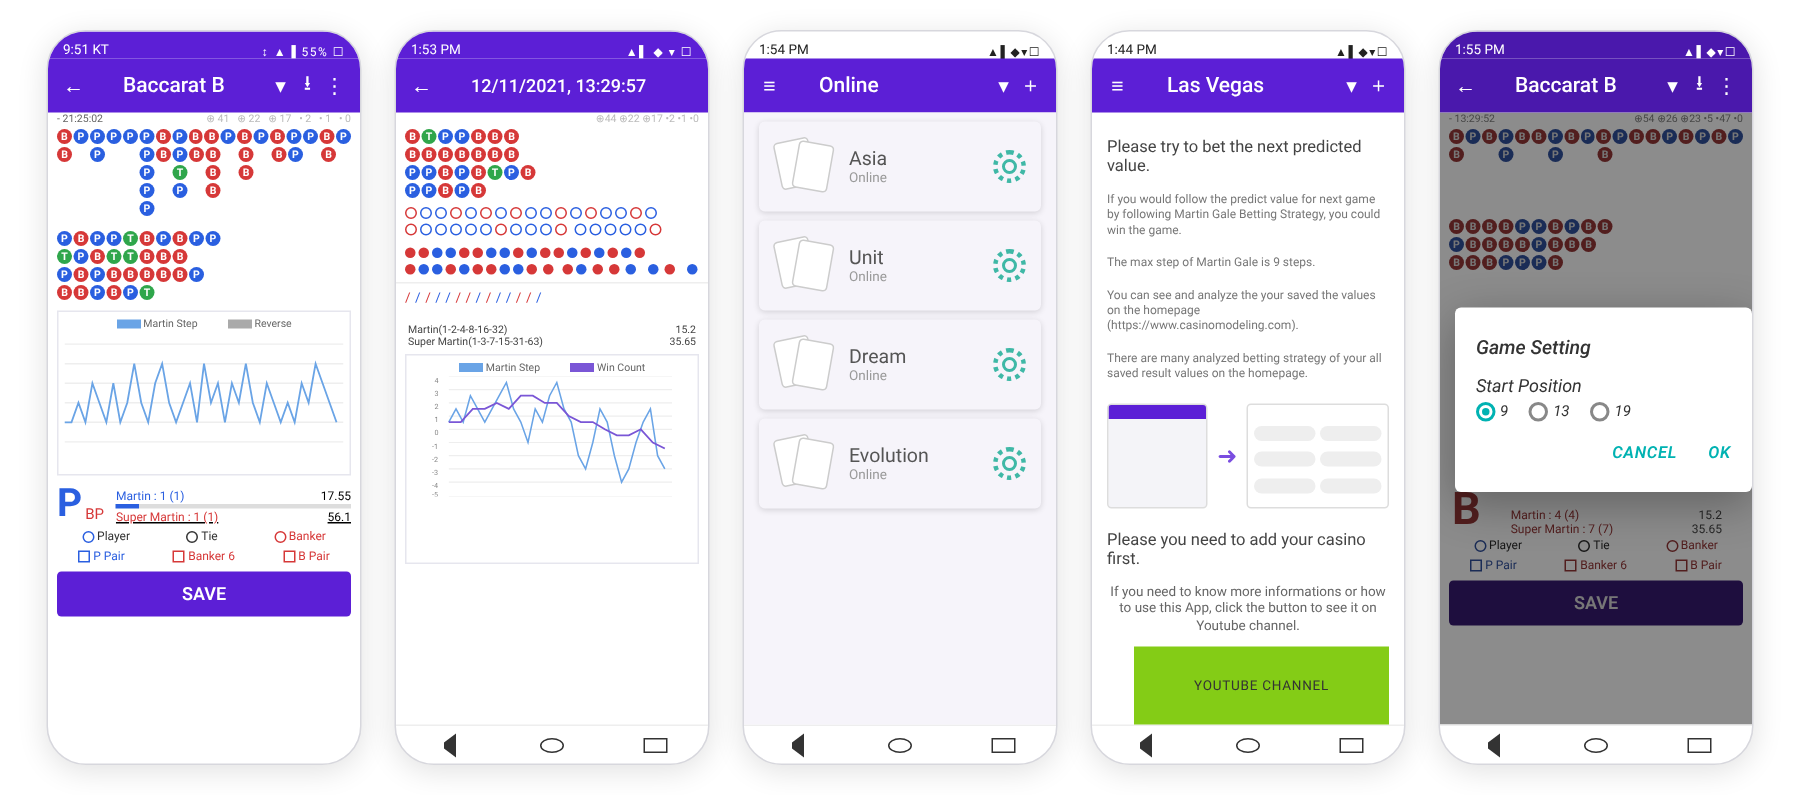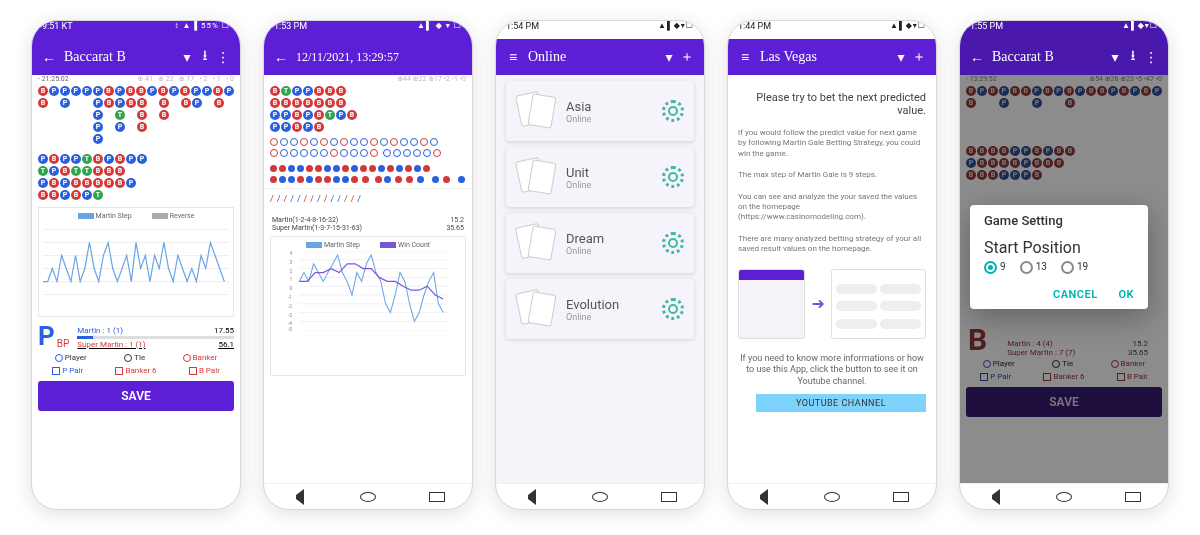--- a/index.html
+++ b/index.html
@@ -19,39 +19,39 @@
     border: 1px solid #d7d7dd;
     box-shadow: 0 4px 20px rgba(0,0,0,0.12);
     position: relative;
     overflow: hidden;
     display: flex;
     flex-direction: column;
   }
   .statusbar {
     height: 18px;
     display: flex;
-    align-items: flex-start;
+    align-items: flex-end;
     justify-content: space-between;
     padding: 0 10px;
     font-size: 9px;
     color: #fff;
   }
   .statusbar.dark { color: #222; }
   .statusbar .icons { letter-spacing: 1px; font-size: 8px; }
   .appbar {
     height: 36px;
     display: flex;
     align-items: center;
     padding: 0 8px;
     color: #fff;
     font-size: 14px;
     font-weight: 500;
   }
   .appbar.purple { background: #5c1fd6; }
-  .appbar .title { flex: 1; margin-left: 6px; font-family: Liberation Serif, serif; }
+  .appbar .title { flex: 1; margin-left: 24px; }
   .appbar .act { width: 18px; text-align: center; font-size: 14px; }
   .nav {
     height: 26px;
     display: flex;
     justify-content: space-around;
     align-items: center;
     color: #333;
     font-size: 11px;
     border-top: 1px solid #eee;
   }
@@ -96,33 +96,33 @@
   .card .thumb .c1{transform:rotate(-12deg);left:2px;top:2px;}
   .card .thumb .c2{transform:rotate(10deg);left:14px;top:4px;}
   .card .info { flex:1; }
   .card .name { font-size:13px; color:#555; }
   .card .sub { font-size:9px; color:#999; }
   .gear { width:22px;height:22px;border-radius:50%;border:3px dotted #3fb8a6; position:relative;}
   .gear::after{content:'';position:absolute;inset:3px;border:2px solid #3fb8a6;border-radius:50%;}
 
   
   .s4 { padding:10px; font-size:9px; color:#555; }
-  .s4 h { display:block; text-align:right; font-size:11px; color:#444; margin:6px 0 10px; }
+  .s4 h { display:block; text-align:left; font-size:11px; color:#444; margin:6px 0 10px; }
   .s4 p { font-size:8px; line-height:1.3; color:#777; margin-bottom:2px;margin-top:11px;}
   .s4 .imgrow { display:flex; align-items:center; gap:6px; margin:14px 0;}
   .s4 .mini { flex:1; height:70px; border:1px solid #ddd; background:linear-gradient(#5c1fd6 0 14%, #f4f4f8 14% 100%); border-radius:3px;}
   .s4 .arrow { color:#7a4de0; font-size:16px;}
   .s4 .mini2 { flex:1.3; height:70px; border:1px solid #ddd; background:#fff; border-radius:3px; display:flex;flex-wrap:wrap;gap:3px;padding:14px 4px 4px;}
   .s4 .mini2::before{content:'';position:absolute;} 
   .s4 .pill{height:10px;flex:1 1 45%;background:#eee;border-radius:5px;}
-  .ytbtn { background:#7dd3fc; text-align:center; padding:4px; font-size:9px; color:#333; margin-top:6px; letter-spacing:.5px;margin-left:18px;}
+  .ytbtn { background:#84cc16; text-align:center; padding:22px; font-size:9px; color:#333; margin-top:6px; letter-spacing:.5px;margin-left:18px;}
 
   
   .scrim { position:absolute; inset:0; background:rgba(0,0,0,0.45); }
-  .dialog { position:absolute; left:10px; right:20px; top:130px; background:#fff; border-radius:4px; padding:8px 14px; box-shadow:0 8px 30px rgba(0,0,0,0.3); font-size:11px; color:#333;}
+  .dialog { position:absolute; left:10px; right:0; top:130px; background:#fff; border-radius:4px; padding:20px 14px; box-shadow:0 8px 30px rgba(0,0,0,0.3); font-size:11px; color:#333;font-style:italic;}
   .dialog h4 { font-size:13px; font-weight:500; margin-bottom:10px; color:#333;}
   .dialog .row { display:flex; align-items:center; gap:10px; margin:8px 0; font-size:10px;}
   .dialog .chkbox { width:14px;height:14px;border:2px solid #00b2b2;background:#00b2b2;position:relative;}
   .dialog .chkbox::after{content:'✓';position:absolute;color:#fff;font-size:10px;left:1px;top:-1px;font-weight:700;}
   .dialog .under { border-bottom:1px solid #aaa; min-width:30px; display:inline-block; text-align:center; font-size:10px; padding:0 4px;}
   .dialog .radios { display:flex; gap:14px; font-size:10px; margin-top:4px;}
   .dialog .rd { width:13px;height:13px;border-radius:50%;border:2px solid #888; display:inline-block; vertical-align:middle; margin-right:3px; position:relative;}
   .dialog .rd.on{border-color:#00b2b2;}
   .dialog .rd.on::after{content:'';position:absolute;inset:2px;border-radius:50%;background:#00b2b2;}
   .dialog .acts { text-align:right; margin-top:14px;}
@@ -648,20 +648,21 @@
       <span class="arrow">➜</span>
       <div class="mini2">
         <div class="pill"></div>
           <div class="pill"></div>
           <div class="pill"></div>
           <div class="pill"></div>
           <div class="pill"></div>
           <div class="pill"></div>
       </div>
     </div>
+    <h>Please you need to add your casino first.</h>
     <p style="text-align:center;font-size:9px;color:#666;">If you need to know more informations or how to use this App, click the button to see it on Youtube channel.</p>
     <div class="ytbtn">YOUTUBE CHANNEL</div>
   </div>
   <div class="nav">
     <span class="tri"></span>
     <span class="circ"></span>
     <span class="sq"></span>
   </div>
 </div>
 
@@ -793,21 +794,21 @@
               <span class="chk r"></span>
               <span style="color:#d63838">B Pair</span>
             </label>
           </div>
         <div class="savebtn" style="background:#4a18ac">SAVE</div>
       </div>
     </div>
     <div class="scrim"></div>
     <div class="dialog">
       <h4>Game Setting</h4>
-      <div style="font-size:16px;margin-top:6px;">Start Position</div>
+      <div style="font-size:12px;margin-top:6px;">Start Position</div>
       <div class="radios">
         <label><span class="rd on"></span><span>9</span></label>
         <label><span class="rd"></span><span>13</span></label>
         <label><span class="rd"></span><span>19</span></label>
       </div>
       <div class="acts">
         <span>CANCEL</span>
         <span>OK</span>
       </div>
     </div>

